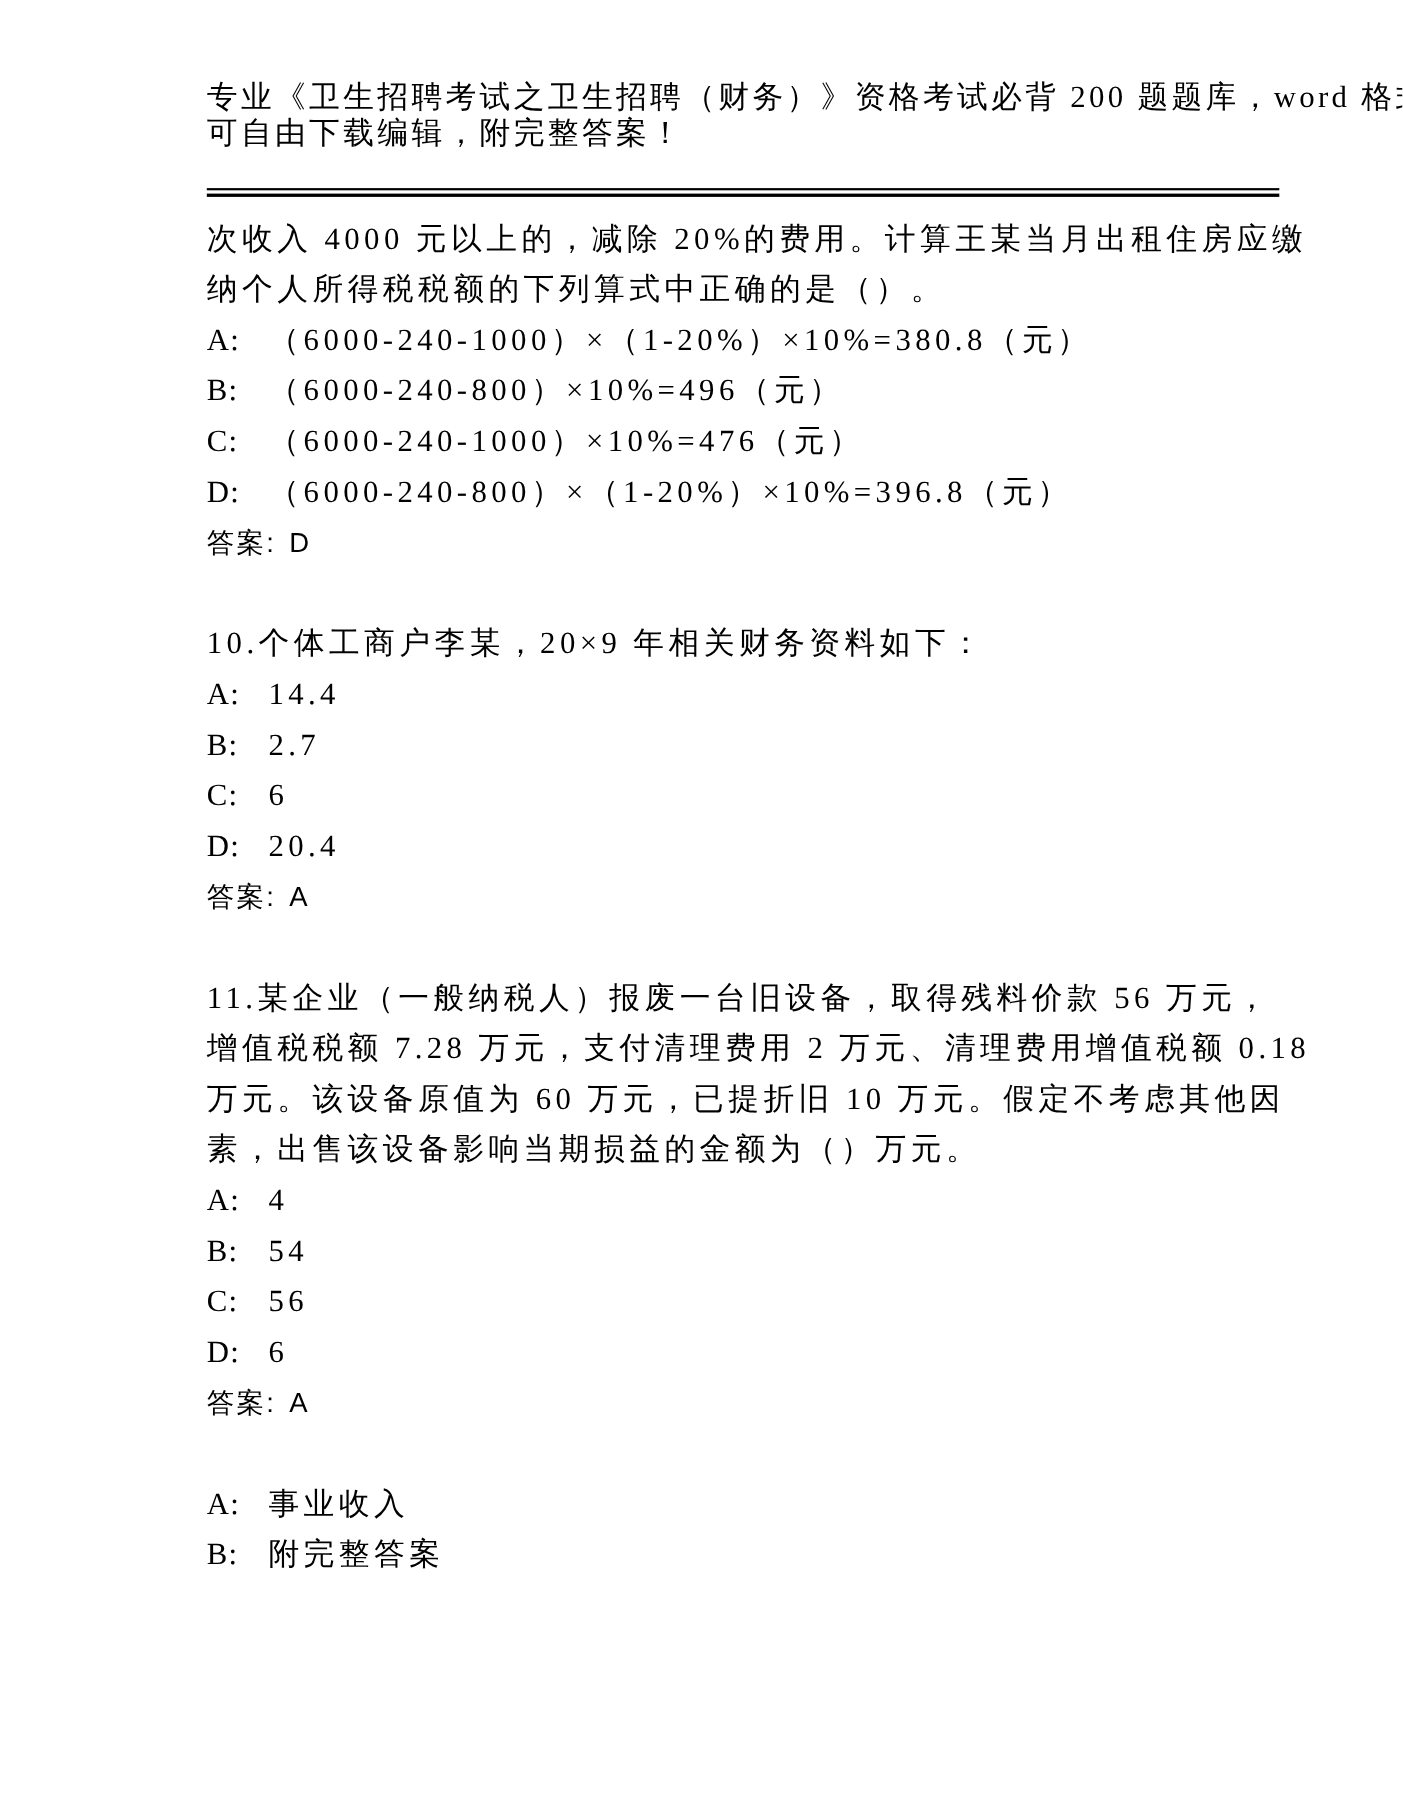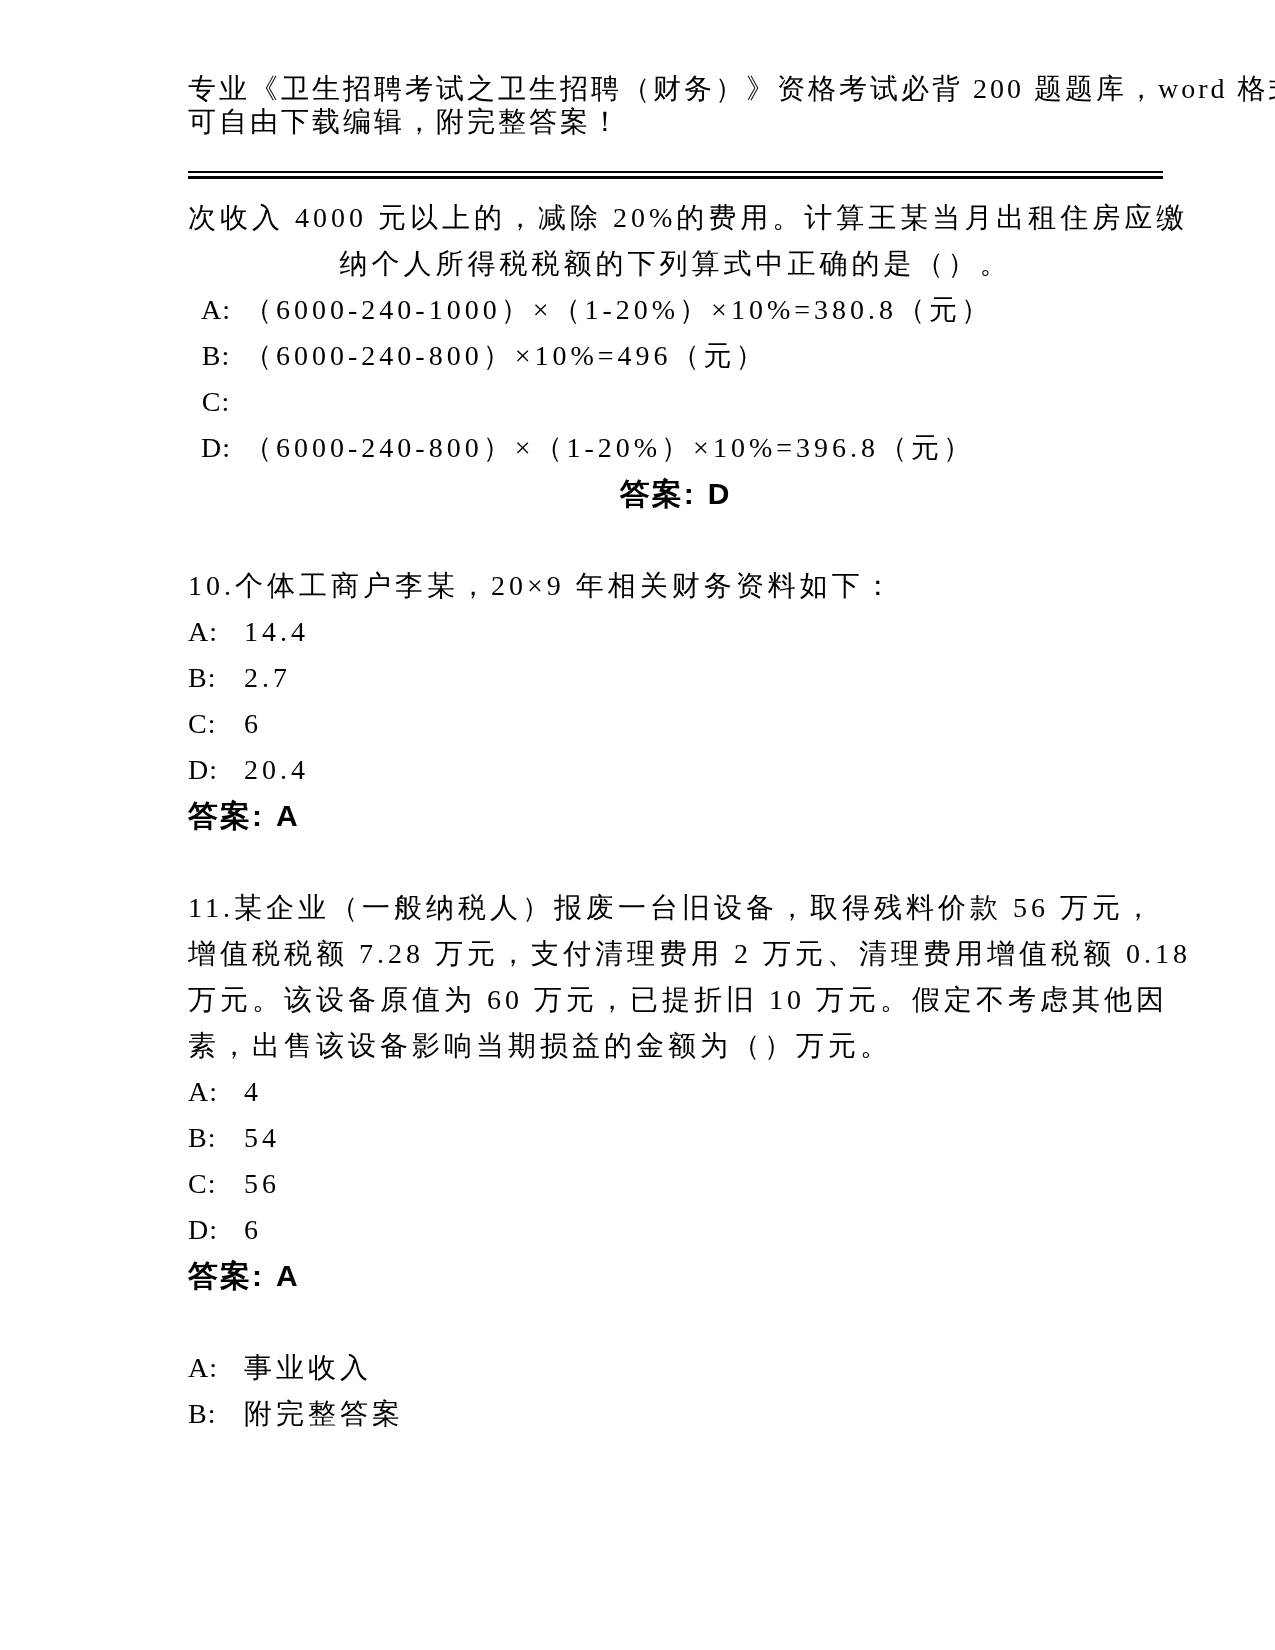--- a/index.html
+++ b/index.html
@@ -23,21 +23,21 @@
   .header-rule {
     margin-top: 33px;
     width: 100%;
     height: 3px;
     border-top: 2px solid #000;
     border-bottom: 3px solid #000;
     box-sizing: content-box;
   }
   .doc-body { margin-top: 2px; }
   .question { margin-top: 46px; }
-  .question.first { margin-top: 16px; text-align: center; }
+  .question.first { margin-top: 16px; }
   .stem-line {
     margin: 0;
     font-size: 28px;
     line-height: 46px;
     letter-spacing: 4px;
     white-space: nowrap;
   }
   .option-row {
     margin: 0;
     display: flex;
@@ -48,22 +48,22 @@
   }
   .opt-label {
     display: inline-block;
     min-width: 56px;
     letter-spacing: 1px;
   }
   .opt-text { letter-spacing: 4px; }
   .answer-row {
     margin: 0;
     font-family: "Liberation Sans", sans-serif;
-    font-weight: 700;
-    font-size: 30px;
+    font-weight: 400;
+    font-size: 25px;
     line-height: 46px;
     letter-spacing: 2px;
     white-space: nowrap;
   }
   .answer-value { margin-left: 12px; }
 </style>
 </head>
 <body>
 
 <div class="page">
@@ -82,20 +82,21 @@
       <p class="option-row">
         <span class="opt-label">A:</span>
         <span class="opt-text">（6000-240-1000）×（1-20%）×10%=380.8（元）</span>
       </p>
       <p class="option-row">
         <span class="opt-label">B:</span>
         <span class="opt-text">（6000-240-800）×10%=496（元）</span>
       </p>
       <p class="option-row">
         <span class="opt-label">C:</span>
+        <span class="opt-text">（6000-240-1000）×10%=476（元）</span>
       </p>
       <p class="option-row">
         <span class="opt-label">D:</span>
         <span class="opt-text">（6000-240-800）×（1-20%）×10%=396.8（元）</span>
       </p>
       <p class="answer-row">
         <span>答案:</span><span class="answer-value">D</span>
       </p>
     </section>
 

